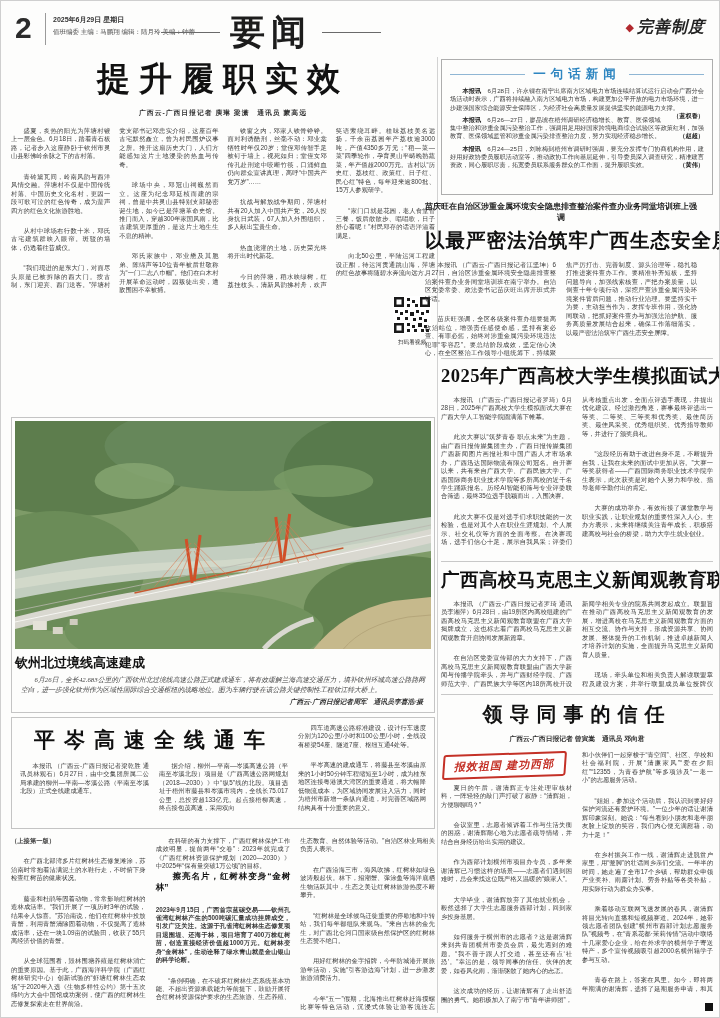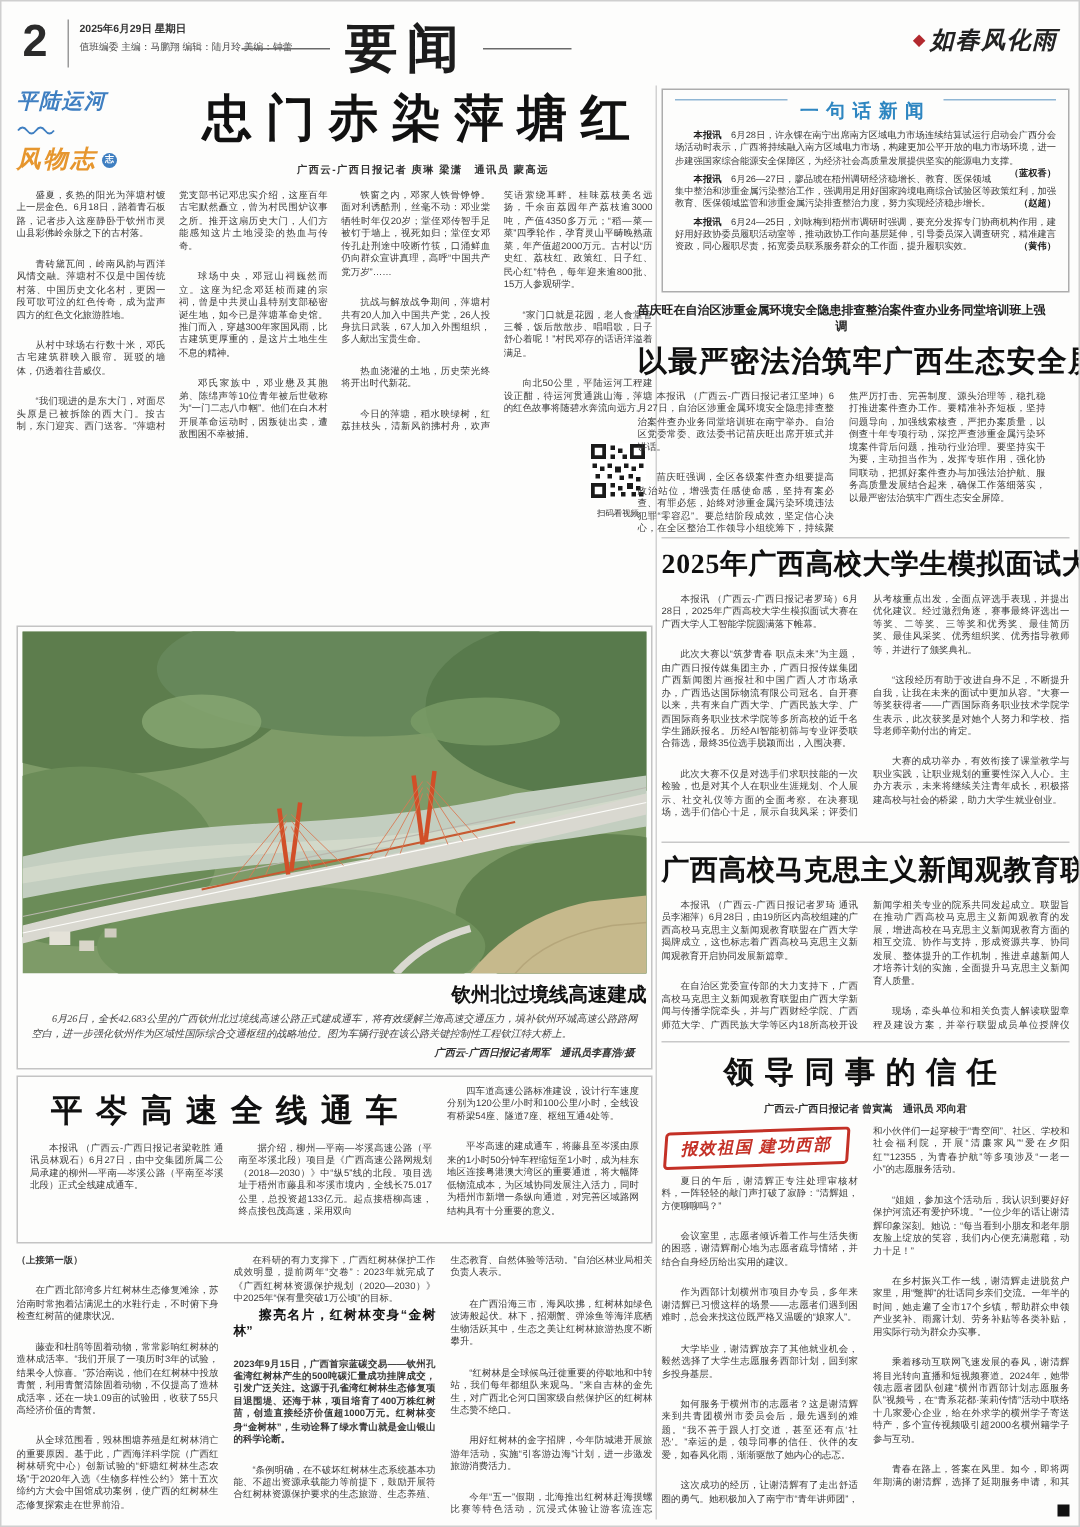--- a/index.html
+++ b/index.html
@@ -37,21 +37,21 @@
               font-size:6px;font-style:normal;font-weight:bold;text-align:center;line-height:10px;letter-spacing:0;}
   .feat-titlewrap{flex:1;text-align:center;}
   .feat-title{font-size:33px;font-weight:900;letter-spacing:9px;color:#111;margin:2px 0 6px 0;white-space:nowrap;}
   .feat-byline{font-size:6.8px;font-weight:bold;color:#333;letter-spacing:1px;}
   .feat-body{margin-top:9px;height:232px;overflow:hidden;}
   .qrbox{position:absolute;right:0;bottom:4px;width:46px;background:#fdfdfc;padding:2px 0 0 4px;text-align:center;}
   .qrcap{font-size:5.6px;color:#333;margin-top:1px;}
   
   .brief{position:absolute;left:440px;top:58px;width:272px;height:136px;border:1px solid #adadad;
          box-sizing:border-box;padding:5px 8px;}
-  .brief-titlerow{display:flex;align-items:flex-start;margin:1px 0 4px 0;}
+  .brief-titlerow{display:flex;align-items:center;margin:1px 0 4px 0;}
   .brief-line{flex:1;height:1px;background:#8fb6d4;}
   .brief-title{color:#2e86c1;font-weight:bold;font-size:12.5px;letter-spacing:5px;padding:0 8px;white-space:nowrap;}
   .brief-item{font-size:6.2px;line-height:1.34;text-align:justify;color:#3a3a3a;margin:0 0 4px 0;text-indent:2em;}
   .brief-item b{color:#222;}
   .brief-item .credit{float:right;font-weight:bold;color:#222;}
   
   .eco{position:absolute;left:424px;top:200px;width:272px;height:154px;}
   .kicker{font-size:8px;font-weight:bold;text-align:center;color:#222;letter-spacing:0;}
   .eco-title{font-family:"Liberation Serif",serif;font-size:19.5px;font-weight:900;text-align:center;
              letter-spacing:1px;margin:4px 0 7px 0;color:#101010;white-space:nowrap;}
@@ -69,21 +69,21 @@
   .jas-byline{font-size:6.8px;font-weight:bold;text-align:center;color:#333;margin-bottom:7px;}
   .jas-body{height:258px;overflow:hidden;}
   .banner{break-inside:avoid;margin:2px 6px 6px 2px;border:2px solid #c43127;border-radius:3px;
           padding:3px 8px;transform:skewX(-6deg) rotate(-2deg);background:#fff;text-align:center;}
   .banner span{display:inline-block;transform:skewX(6deg);color:#c43127;font-weight:900;font-style:italic;
           font-size:11px;letter-spacing:1px;white-space:nowrap;}
   
   .photobox{position:absolute;left:10px;top:416px;width:424px;height:296px;border:1px solid #c4c4c4;
             box-sizing:border-box;padding:3px;}
   .photo{width:100%;height:228px;display:block;}
-  .cap-title{font-size:13px;font-weight:bold;text-align:right;margin:5px 0 3px 0;color:#111;}
+  .cap-title{font-size:13px;font-weight:bold;text-align:left;margin:5px 0 3px 0;color:#111;}
   .cap-text{font-family:"Liberation Serif",serif;font-style:italic;font-size:6.8px;line-height:1.5;
             text-align:justify;color:#444;text-indent:2em;margin:0 6px;}
   .cap-credit{font-family:"Liberation Serif",serif;font-style:italic;font-size:6.8px;font-weight:bold;
             text-align:right;color:#333;margin:2px 8px 0 0;}
   
   .highway{position:absolute;left:10px;top:716px;width:424px;height:112px;border:1px solid #c4c4c4;
            box-sizing:border-box;padding:6px 8px;display:flex;gap:10px;}
   .hw-left{width:268px;flex:0 0 auto;}
   .hw-title{font-family:"Liberation Serif",serif;font-size:21px;font-weight:900;text-align:center;
             letter-spacing:9px;color:#101010;margin:2px 0 8px 0;white-space:nowrap;}
@@ -109,40 +109,30 @@
       <div class="d1">2025年6月29日 星期日</div>
       <div>值班编委 主编：马鹏翔 编辑：陆月玲 美编：钟蕾</div>
     </div>
     <div class="secwrap">
       <div class="secline"></div>
       <div class="sectitle">要闻</div>
       <div class="secline"></div>
     </div>
     <div class="masthead">
       <span class="mh-diamond">◆</span>
-      <span class="mh-text">如春风化雨</span>
+      <span class="mh-text">完善制度</span>
     </div>
   </div>
 
   <div class="vdiv"></div>
 
   <div class="feature">
     <div class="feat-head">
-      <div class="col-logo">
-        <div class="logo-l1">平陆运河</div>
-        <svg width="34" height="7" viewBox="0 0 34 7">
-          <path d="M1 4 q3-4 6 0 q3 4 6 0 q3-4 6 0 q3 4 6 0" fill="none" stroke="#3f7fc1" stroke-width="1.2"></path>
-        </svg>
-        <div class="logo-l2">
-          <span>风物志</span>
-          <span class="logo-badge">志</span>
-        </div>
-      </div>
       <div class="feat-titlewrap">
-        <div class="feat-title">忠门赤染萍塘红</div>
+        <div class="feat-title">提升履职实效</div>
         <div class="feat-byline">广西云-广西日报记者 庾琳 梁潇　通讯员 蒙高远</div>
       </div>
     </div>
     <div class="feat-body art-body cols-4">
         <p>盛夏，炙热的阳光为萍塘村镀上一层金色。6月18日，踏着青石板路，记者步入这座静卧于钦州市灵山县彩佛岭余脉之下的古村落。</p>
         <p>青砖黛瓦间，岭南风韵与西洋风情交融。萍塘村不仅是中国传统村落、中国历史文化名村，更因一段可歌可泣的红色传奇，成为蜚声四方的红色文化旅游胜地。</p>
         <p>从村中球场右行数十米，邓氏古宅建筑群映入眼帘。斑驳的墙体，仍透着往昔威仪。</p>
         <p>“我们现进的是东大门，对面尽头原是已被拆除的西大门。按古制，东门迎宾、西门送客。”萍塘村党支部书记邓忠实介绍，这座百年古宅默然矗立，曾为村民围炉议事之所。推开这扇历史大门，人们方能感知这片土地浸染的热血与传奇。</p>
         <p>球场中央，邓冠山祠巍然而立。这座为纪念邓廷桢而建的宗祠，曾是中共灵山县特别支部秘密诞生地，如今已是萍塘革命史馆。推门而入，穿越300年家国风雨，比古建筑更厚重的，是这片土地生生不息的精神。</p>
         <p>邓氏家族中，邓业懋及其胞弟、陈绵声等10位青年被后世敬称为“一门二志八巾帼”。他们在白木村开展革命运动时，因叛徒出卖，遭敌围困不幸被捕。</p>

